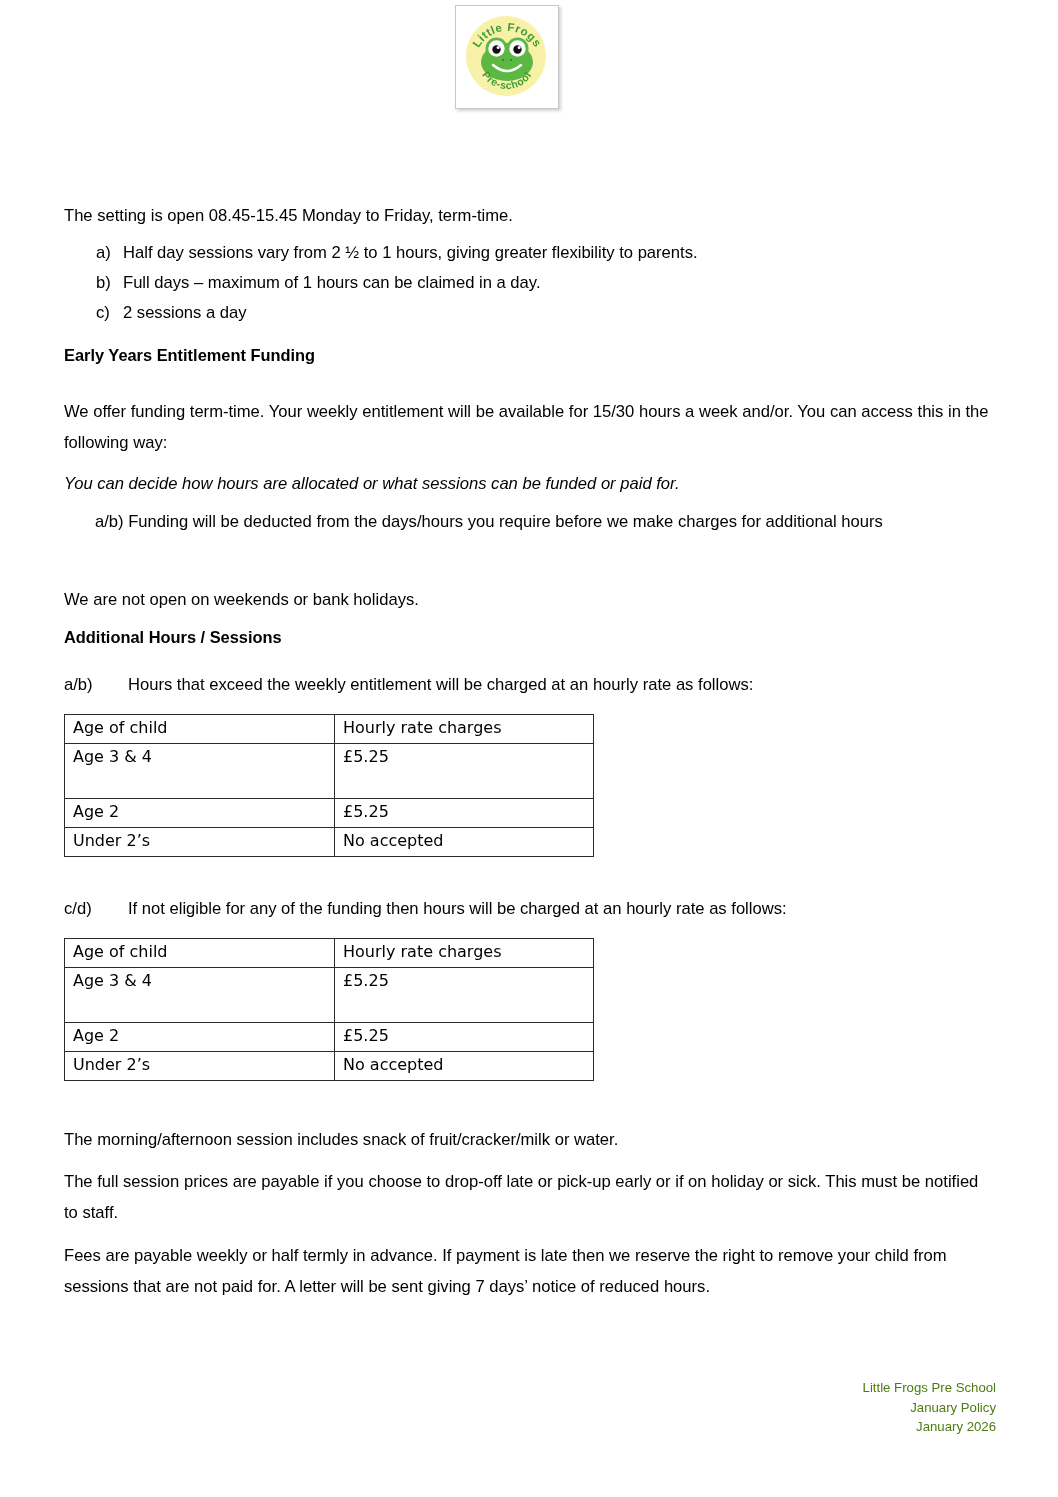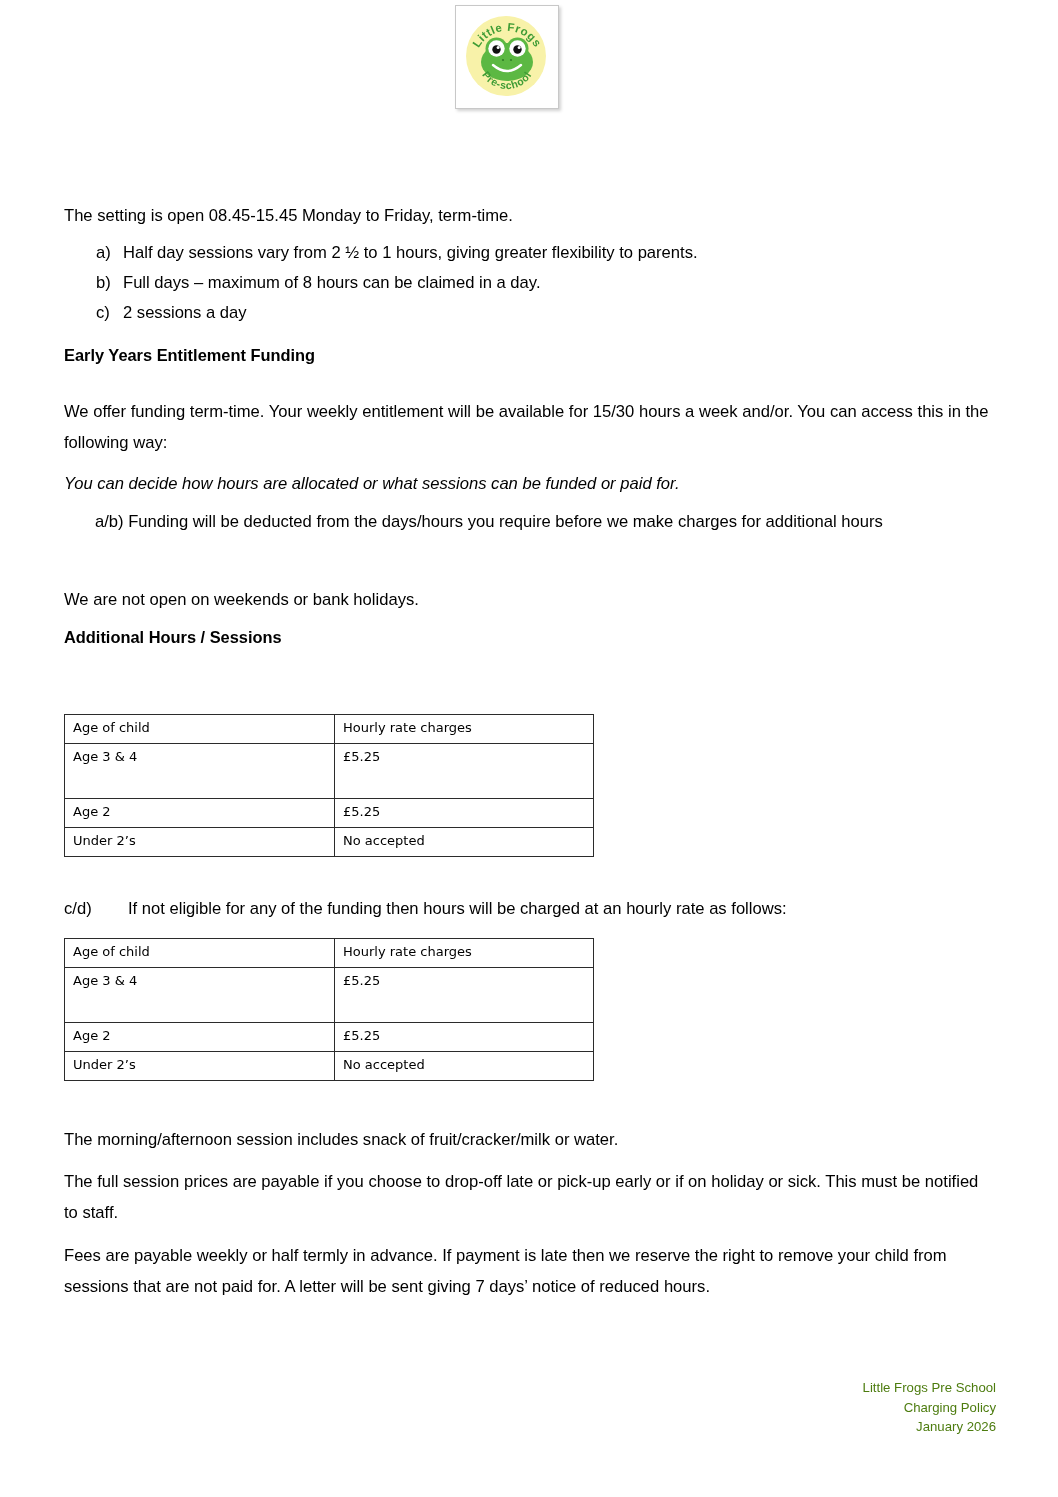--- a/index.html
+++ b/index.html
@@ -111,21 +111,21 @@
   }
 
   
   .rate-table {
     position: absolute;
     left: 64px;
     width: 529px;
     border-collapse: collapse;
     table-layout: fixed;
     font-family: "DejaVu Sans", sans-serif;
-    font-size: 13px;
+    font-size: 16px;
   }
   .rate-table td {
     border: 1.3px solid #2b2b2b;
     padding: 2px 0 2px 8px;
     vertical-align: top;
     line-height: 22px;
     color: #000;
   }
   .rate-table col.c1 { width: 270px; }
   .rate-table col.c2 { width: 259px; }
@@ -182,38 +182,41 @@
     </svg>
   </div>
 
 
   <div class="para" style="top:194px;">The setting is open 08.45-15.45 Monday to Friday, term-time.</div>
 
   <div class="list-item" style="left:96px; top:238px;">
     <span class="marker">a)</span><span>Half day sessions vary from 2 ½ to 1 hours, giving greater flexibility to parents.</span>
   </div>
   <div class="list-item" style="left:96px; top:268px;">
-    <span class="marker">b)</span><span>Full days – maximum of 8 hours can be claimed in a day.</span>
+    <span class="marker">b)</span><span>Full days – maximum of 1 hours can be claimed in a day.</span>
   </div>
   <div class="list-item" style="left:96px; top:298px;">
     <span class="marker">c)</span><span>2 sessions a day</span>
   </div>
 
   <div class="heading" style="top:346px;">Early Years Entitlement Funding</div>
 
   <div class="para w1" style="top:390px;">We offer funding term-time.  Your weekly entitlement will be available for 15/30 hours a week and/or. You can access this in the following way:</div>
 
   <div class="para w1 italic" style="top:462px;">You can decide how hours are allocated or what sessions can be funded or paid for.</div>
 
   <div class="hang" style="top:507px;">a/b)  Funding will be deducted from the days/hours you require before we make charges for additional hours</div>
 
   <div class="para" style="top:578px;">We are not open on weekends or bank holidays.</div>
 
   <div class="heading" style="top:628px;">Additional Hours / Sessions</div>
 
+  <div class="lettered-para" style="top:670px;">
+    <span class="tag">a/b)</span><span>Hours that exceed the weekly entitlement will be charged at an hourly rate as follows:</span>
+  </div>
 
   <table class="rate-table" style="top:714px;">
     <colgroup>
         <col class="c1">
         <col class="c2">
       </colgroup>
     <tbody>
       <tr class="normal">
         <td>Age of child</td>
         <td>Hourly rate charges</td>
@@ -261,17 +264,17 @@
       </tr>
     </tbody>
   </table>
 
   <div class="para" style="top:1118px;">The morning/afternoon session includes snack of fruit/cracker/milk or water.</div>
   <div class="para w1" style="top:1160px;">The full session prices are payable if you choose to drop-off late or pick-up early or if on holiday or sick.  This must be notified to staff.</div>
   <div class="para w1" style="top:1234px;">Fees are payable weekly or half termly in advance.  If payment is late then we reserve the right to remove your child from sessions that are not paid for.  A letter will be sent giving 7 days’ notice of reduced hours.</div>
 
   <div class="footer">
     <div>Little Frogs Pre School</div>
-    <div>Charging  Policy</div>
+    <div>January  Policy</div>
     <div>January 2026</div>
   </div>
 
 </div>
 
 </body></html>

